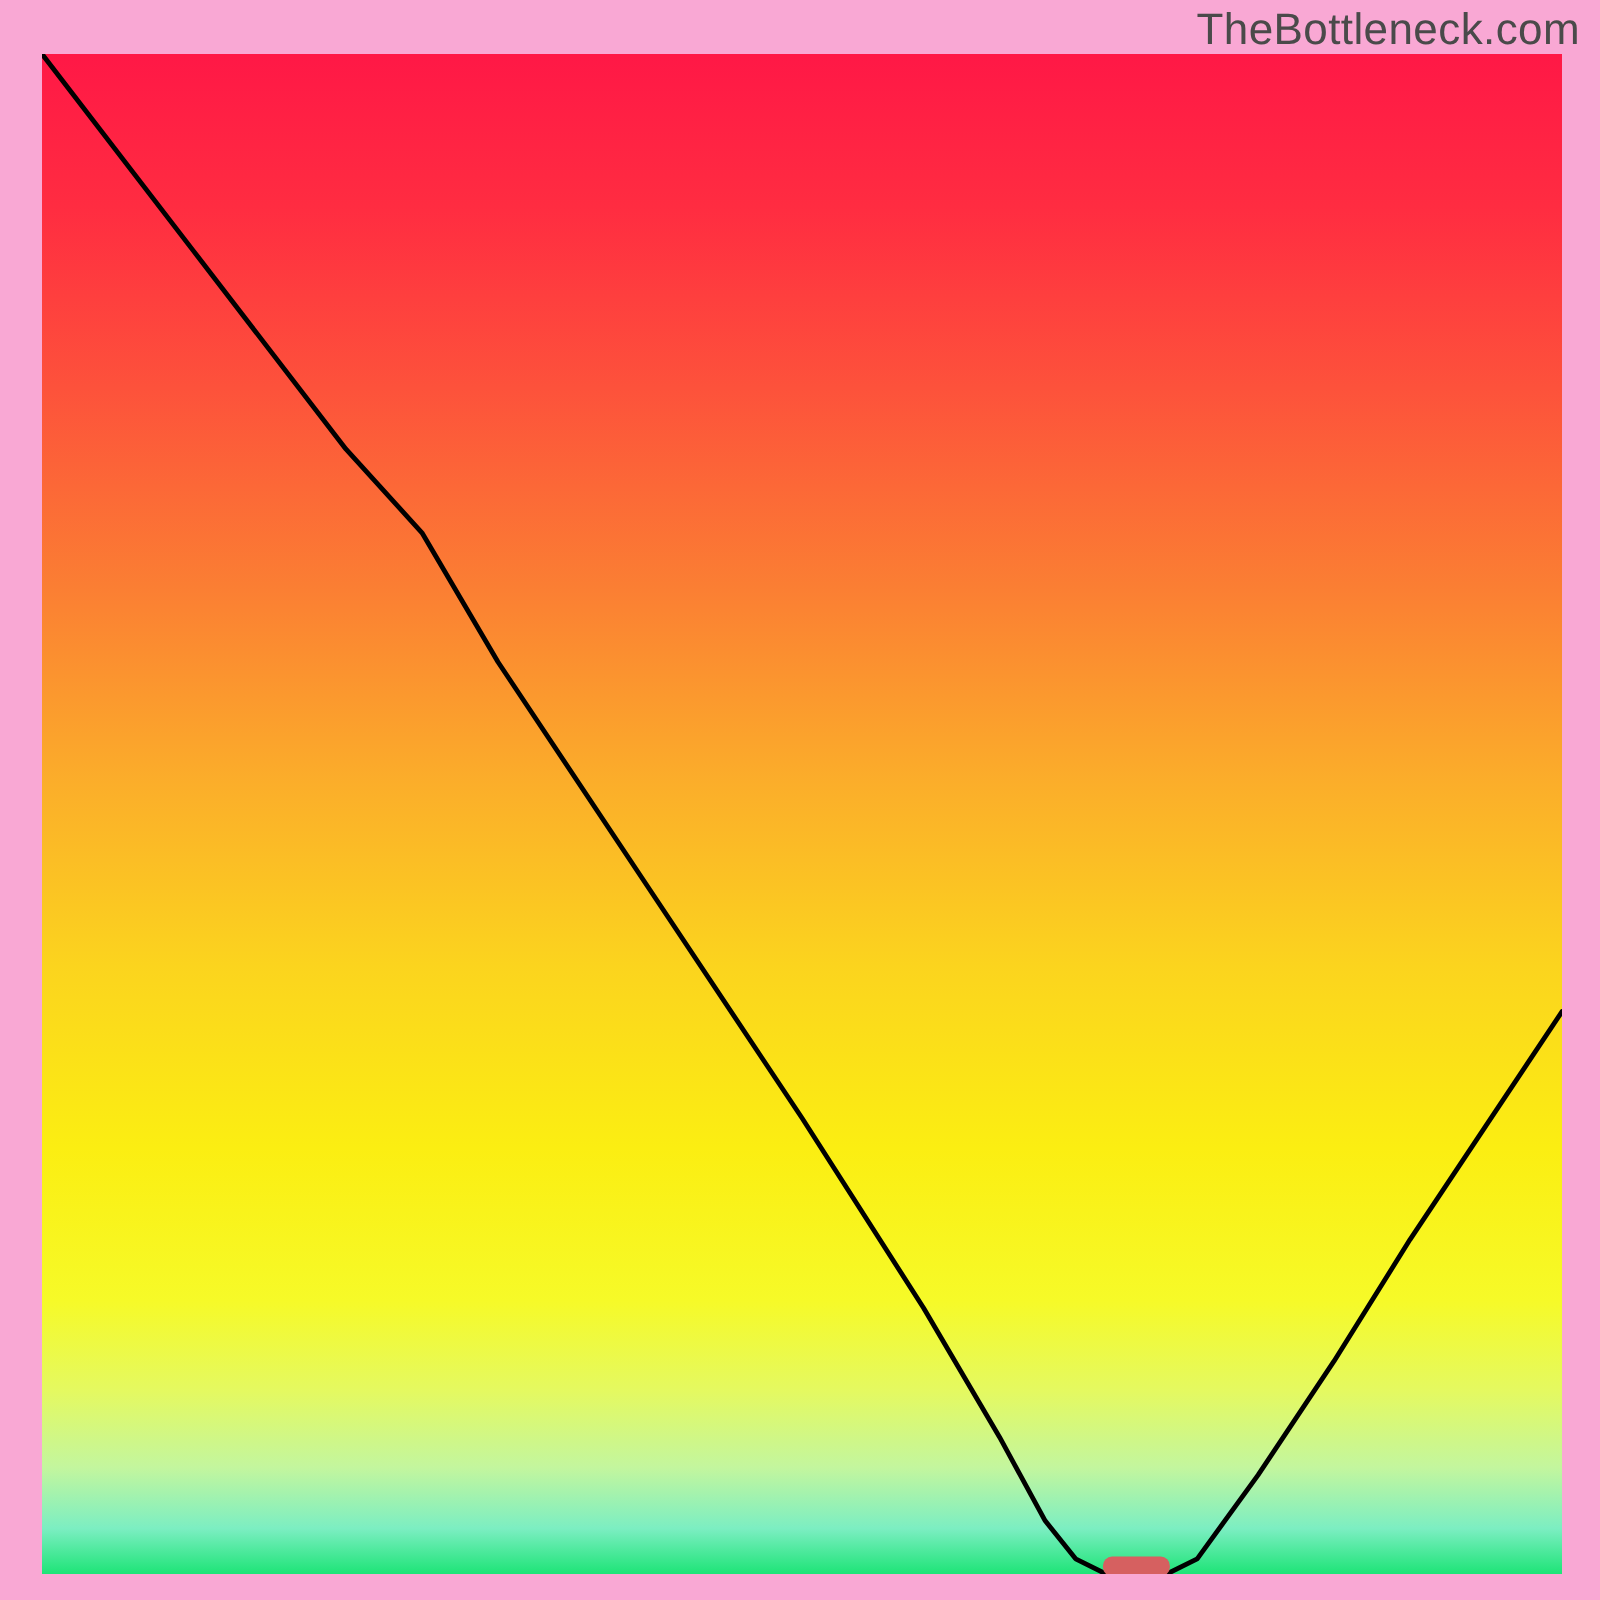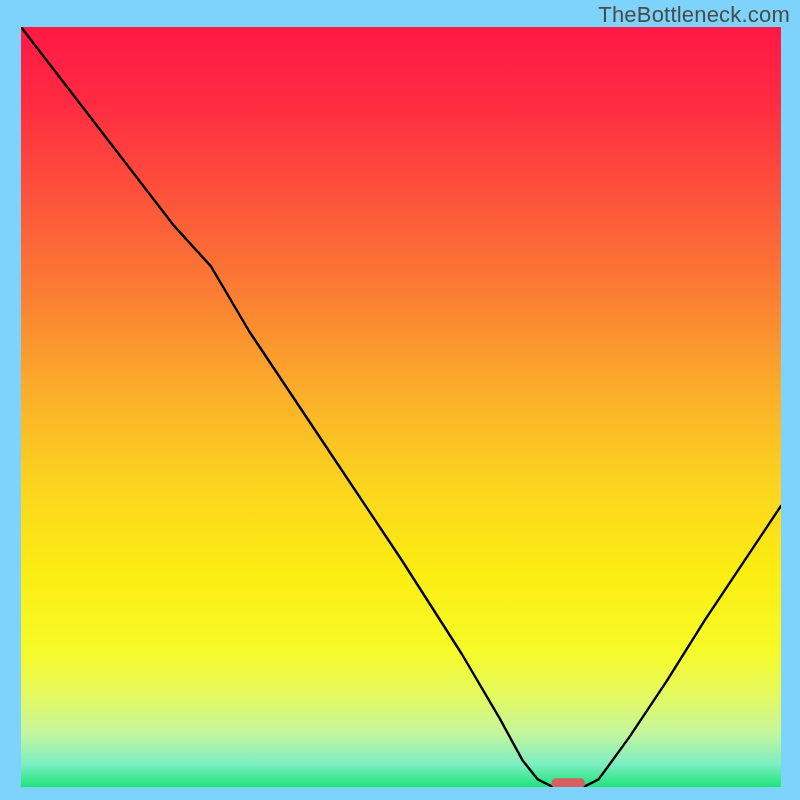--- a/index.html
+++ b/index.html
@@ -8,21 +8,21 @@
     width: 800px;
     height: 800px;
     background: #000;
     overflow: hidden;
     font-family: Arial, Helvetica, sans-serif;
   }
   .frame {
     position: relative;
     width: 800px;
     height: 800px;
-    background: #7dd3fc;
+    background: #f9a8d4;
   }
   .watermark {
     position: absolute;
     top: 2px;
     right: 10px;
     color: #4a4a4a;
     font-size: 22px;
     font-weight: 500;
     letter-spacing: 0.2px;
     z-index: 5;

